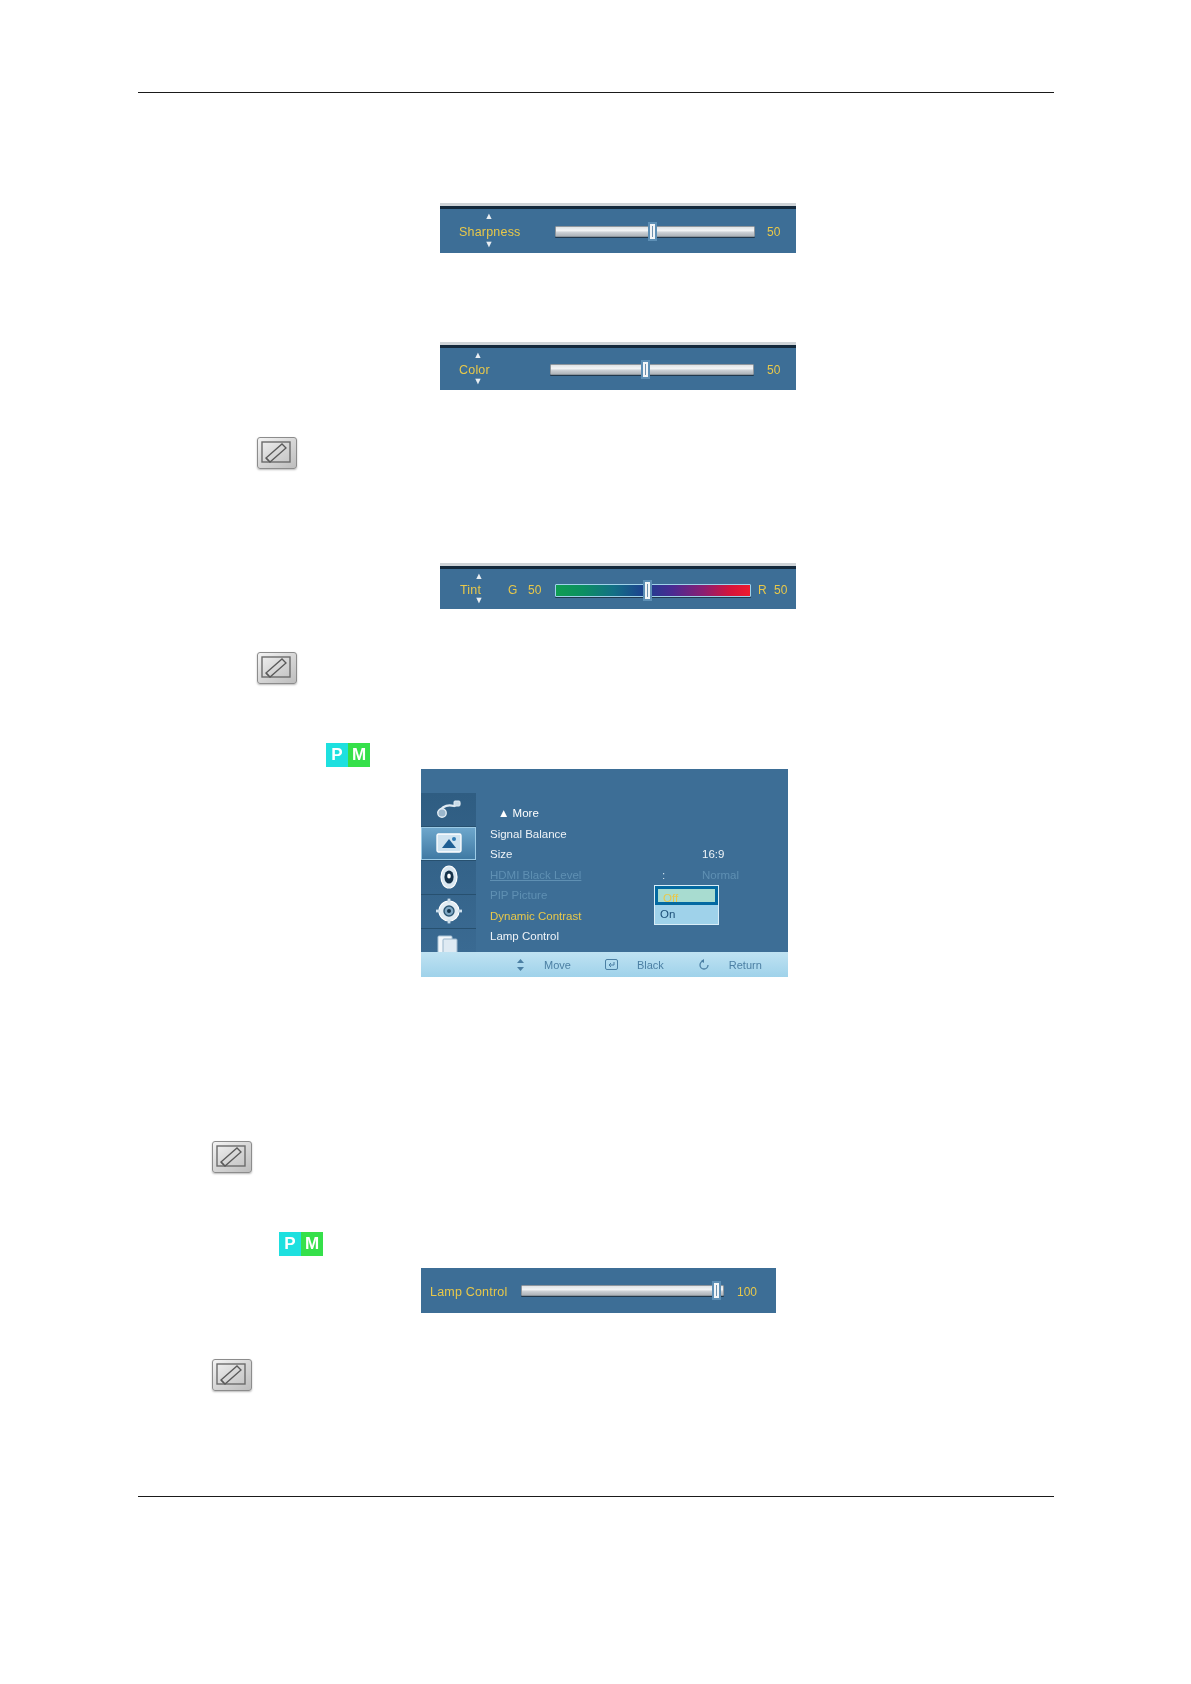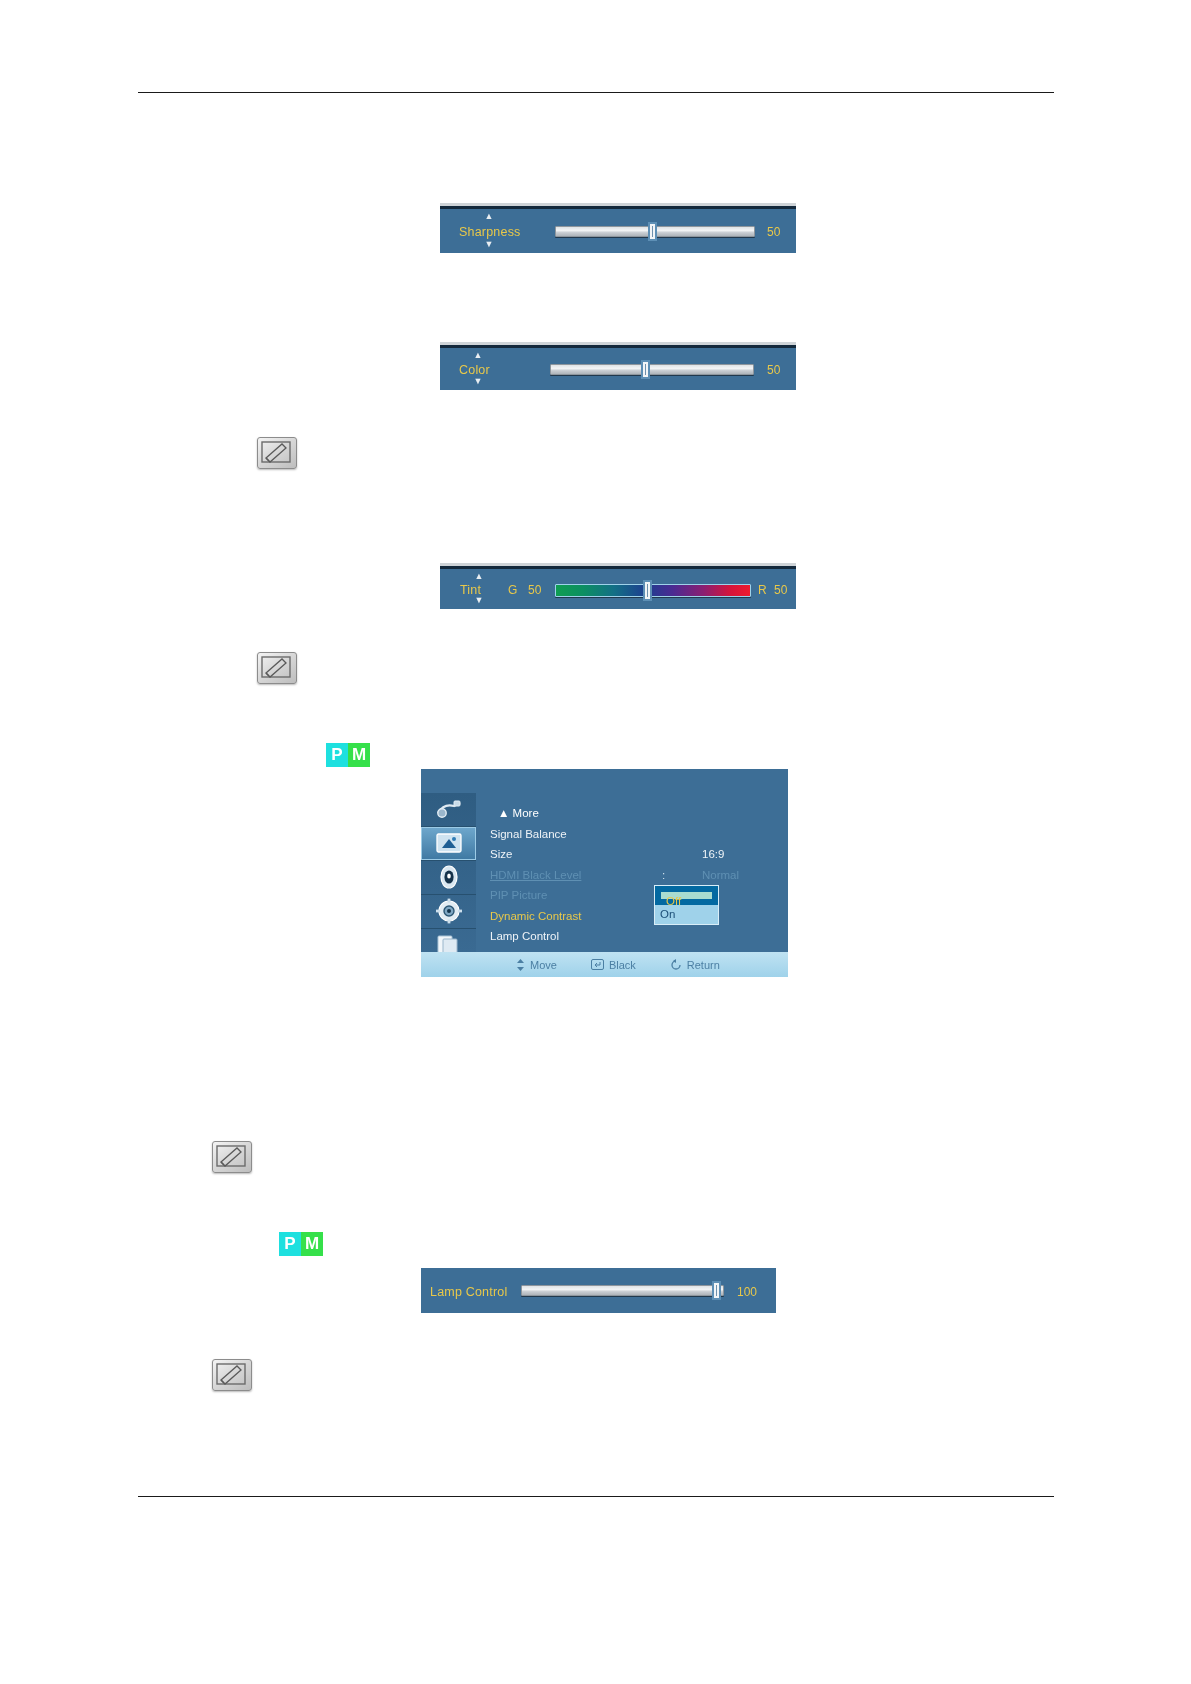--- a/index.html
+++ b/index.html
@@ -158,33 +158,33 @@
   .dropdown{
     position:absolute;left:233px;top:116px;width:65px;height:40px;
     background:#9fd2ea;
     border:1px solid #d9eef8;
     box-sizing:border-box;
   }
   .dd-opt{
     height:19px;line-height:19px;padding-left:5px;
     font-size:11.5px;box-sizing:border-box;
   }
-  .dd-opt.hl{background:#a8dcd0;color:#e8c84a;border:6px solid #0369a1;}
+  .dd-opt.hl{background:#a8dcd0;color:#e8c84a;border:3px solid #0369a1;}
   .dd-opt.plain{color:#1d4f78;}
 
   .osd-footer{
     position:absolute;left:0;right:0;bottom:0;height:25px;
     background:linear-gradient(180deg,#bfe2f2 0%,#9fd2ea 100%);
     display:flex;align-items:center;
     padding-left:95px;
     gap:34px;
     color:#4b7fa3;
     font-size:11px;
   }
-  .osd-footer .fgrp{display:flex;align-items:center;gap:5px;justify-content:space-between;}
+  .osd-footer .fgrp{display:flex;align-items:center;gap:19px;justify-content:space-between;}
   .osd-footer svg{display:block;}
 </style>
 </head>
 <body>
 
 <div class="page">
 
   <div class="rule top"></div>
   <div class="rule bottom"></div>
 

